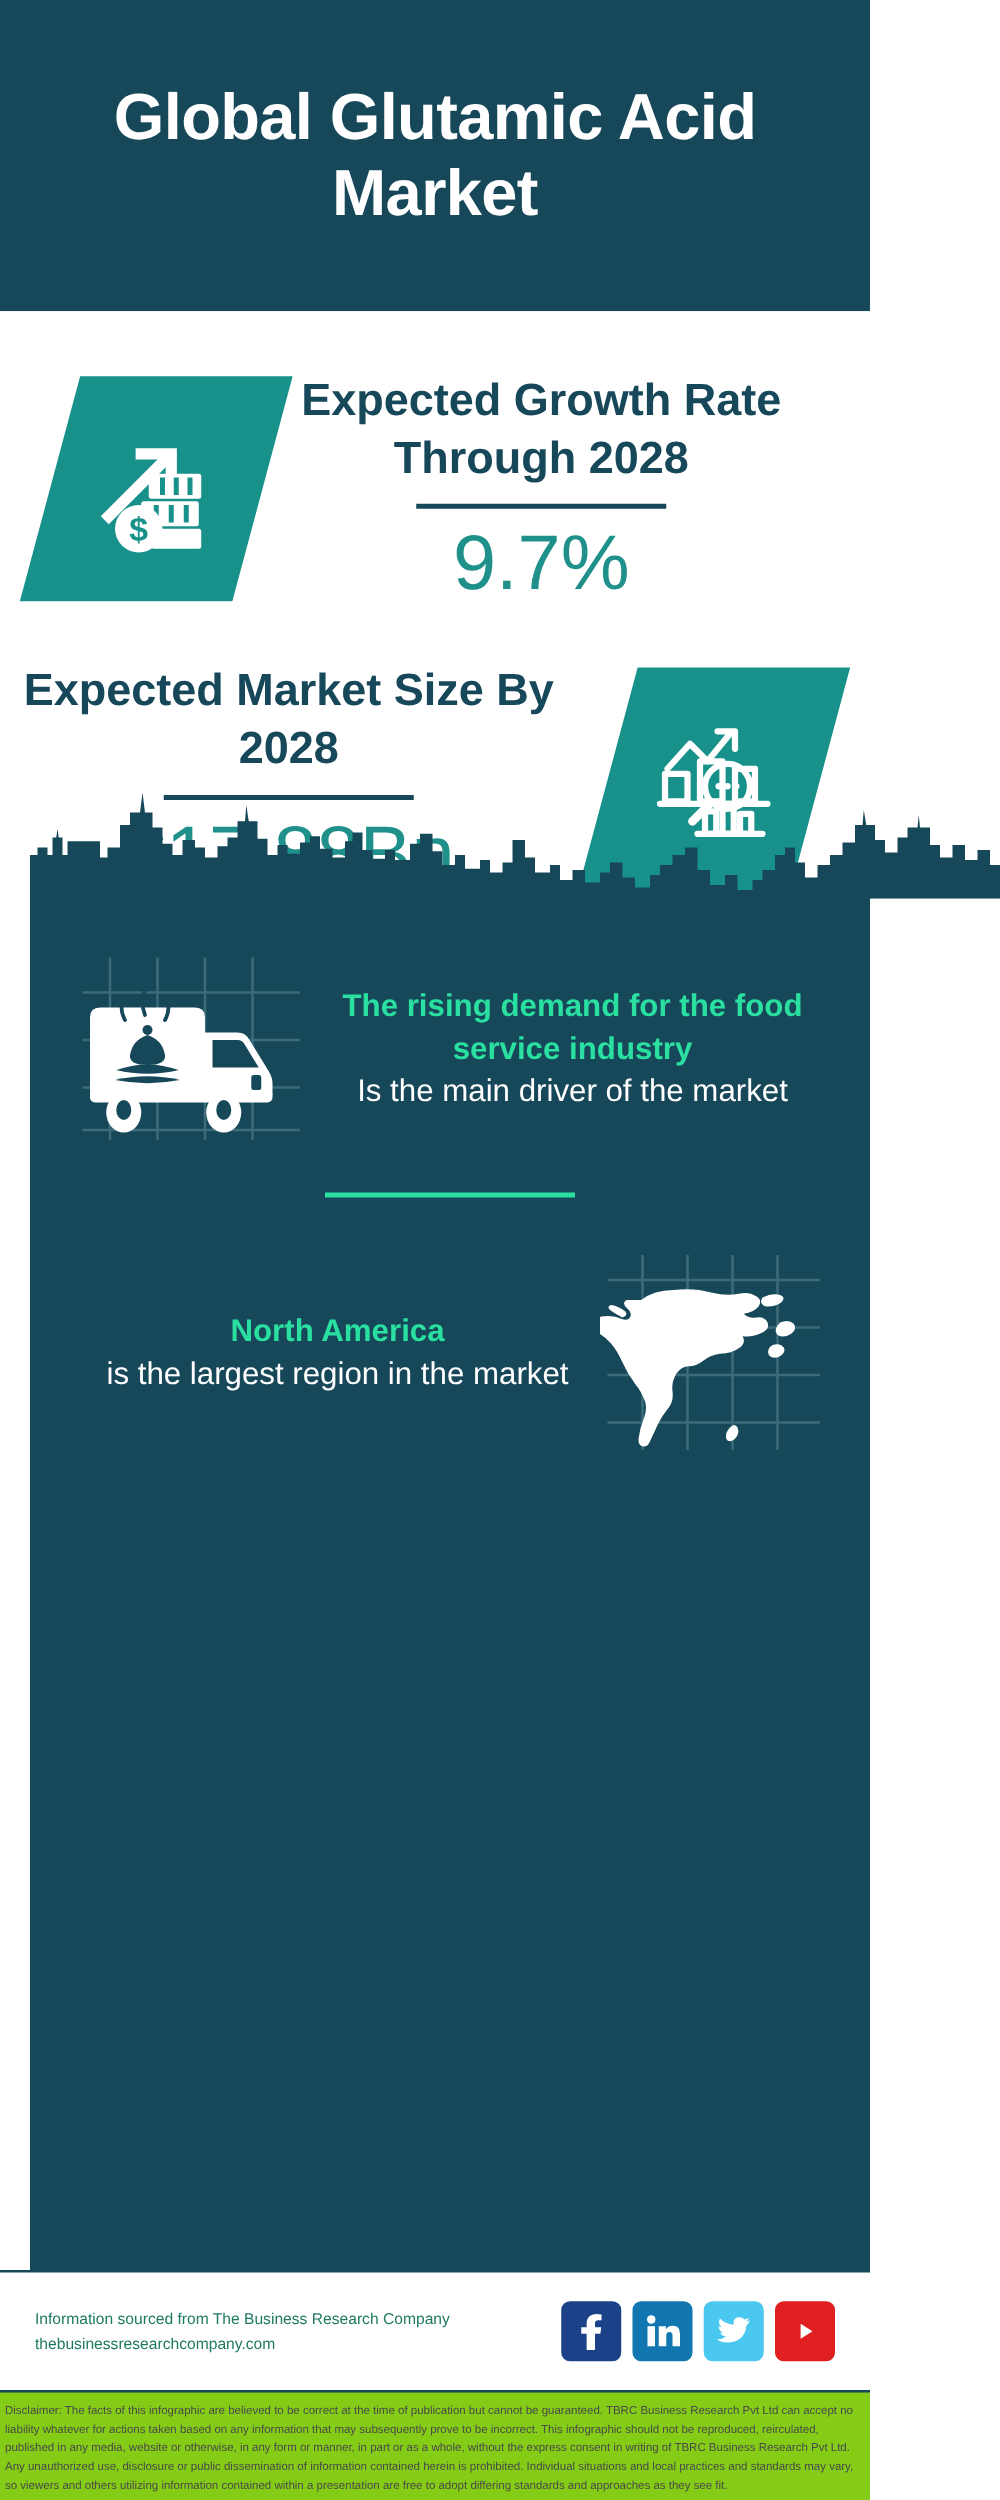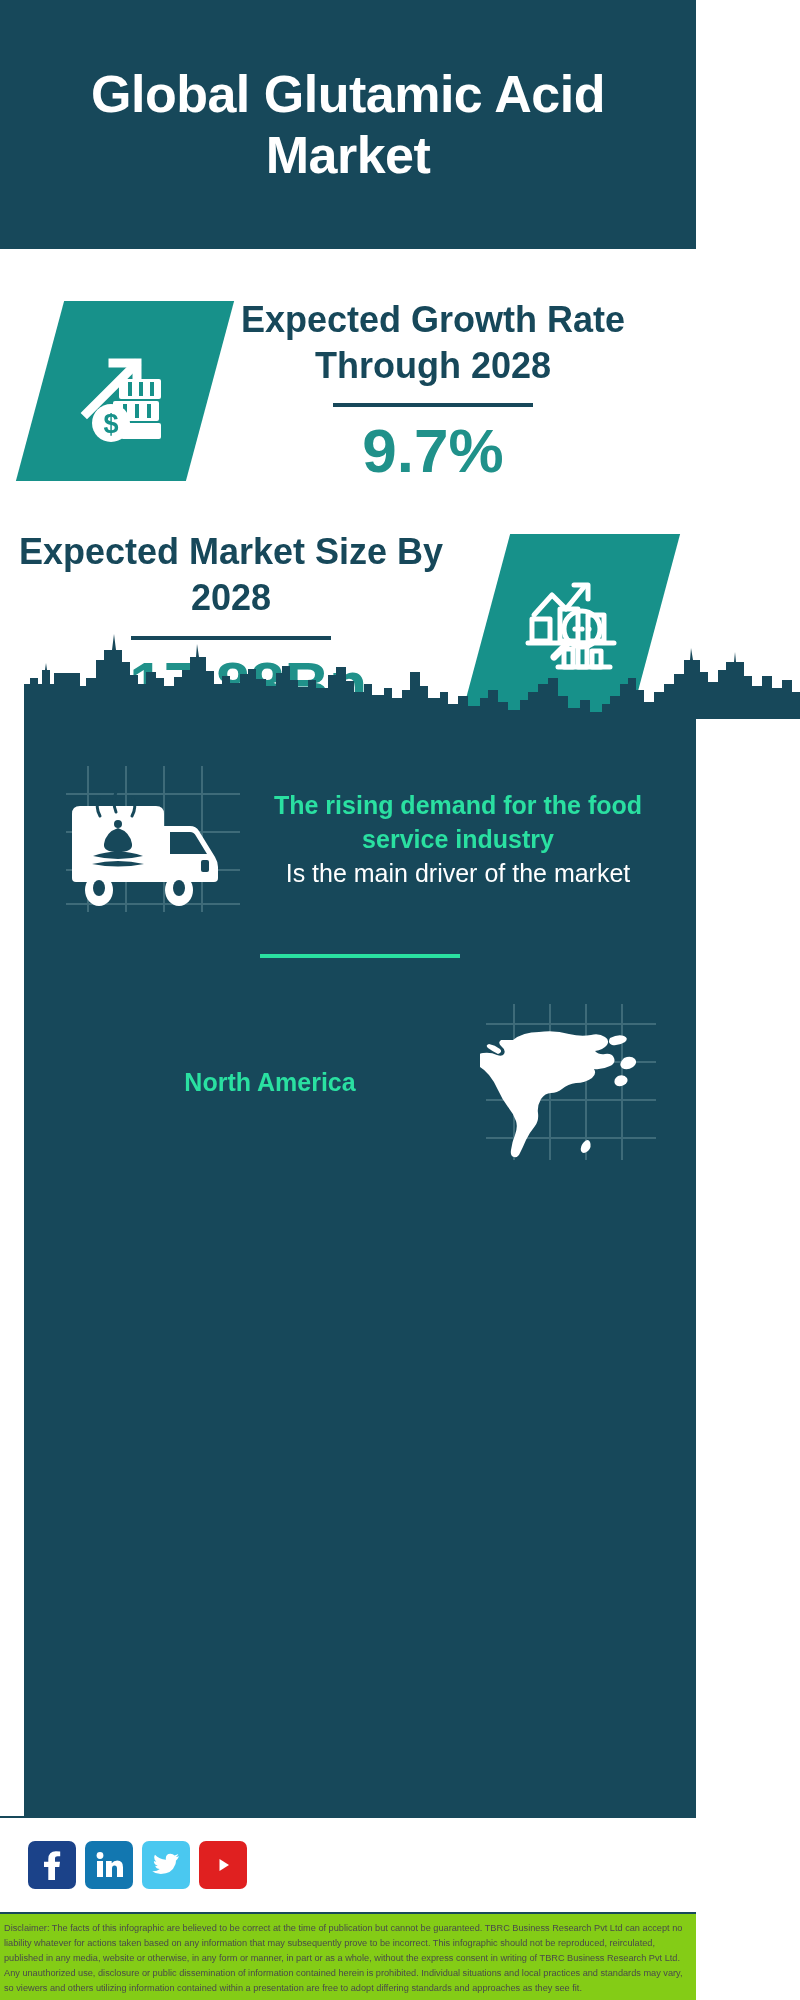--- a/index.html
+++ b/index.html
@@ -57,21 +57,21 @@
     line-height:1.28;
   }
   .stat-rule {
     width:200px; height:4px;
     background:#17485a;
     margin:14px auto 10px auto;
   }
   .stat-value {
     color:#20918a;
     font-size:62px;
-    font-weight:bold;
+    font-weight:normal;
     line-height:1.1;
   }
 
   
   .dark-panel {
     background:#17485a;
     position:relative;
     flex:1;
     display:flex; flex-direction:column;margin-left:24px;
   }
@@ -274,20 +274,21 @@
         <div class="hl-green">The rising demand for the food service industry</div>
         <div class="plain-white">Is the main driver of the market</div>
       </div>
     </div>
 
     <div class="divider"></div>
 
     <div class="region-row">
       <div class="region-copy">
         <div class="hl-green">North America</div>
+        <div class="plain-white">is the largest region in the market</div>
       </div>
       <div class="region-map-wrap">
         <svg width="180" height="160" viewBox="0 0 180 160">
           <g stroke="#3e6b79" stroke-width="2" fill="none">
             <line x1="34" y1="2" x2="34" y2="158"></line>
             <line x1="70" y1="2" x2="70" y2="158"></line>
             <line x1="106" y1="2" x2="106" y2="158"></line>
             <line x1="142" y1="2" x2="142" y2="158"></line>
             <line x1="6" y1="22" x2="176" y2="22"></line>
             <line x1="6" y1="60" x2="176" y2="60"></line>
@@ -301,20 +302,24 @@
             <path d="M144 56 q7-3 11 1 q3 4 -2 8 q-6 4 -11 1 q-4-4 2-10 Z"></path>
             <path d="M138 74 q6-2 9 2 q2 4 -3 7 q-6 3 -9-1 q-2-5 3-8 Z"></path>
             <path d="M104 140 q4-4 6 0 q2 5 -2 9 q-5 4 -7 0 q-1-5 3-9 Z"></path>
           </g>
         </svg>
       </div>
     </div>
   </div>
 
   <div class="footer">
+    <div class="source-block">
+      <div class="source-line">Information sourced from The Business Research Company</div>
+      <div class="source-line">thebusinessresearchcompany.com</div>
+    </div>
     <div class="socials">
       <div class="social-tile fb">
         <svg width="26" height="30" viewBox="0 0 26 30">
             <path fill="#ffffff" d="M16 30 V17 h4.3 l0.7-5.2 H16 V8.5 q0-2.3 2.6-2.3 h2.6 V1.5 Q19.4 1.2 16.9 1.2 q-3.6 0 -5.6 2 q-2 2 -2 5.7 v2.9 H5 V17 h4.3 V30 Z"></path>
           </svg>
       </div>
       <div class="social-tile li">
         <svg width="28" height="28" viewBox="0 0 28 28">
             <g fill="#ffffff">
               <rect x="2" y="10" width="6" height="16"></rect>

